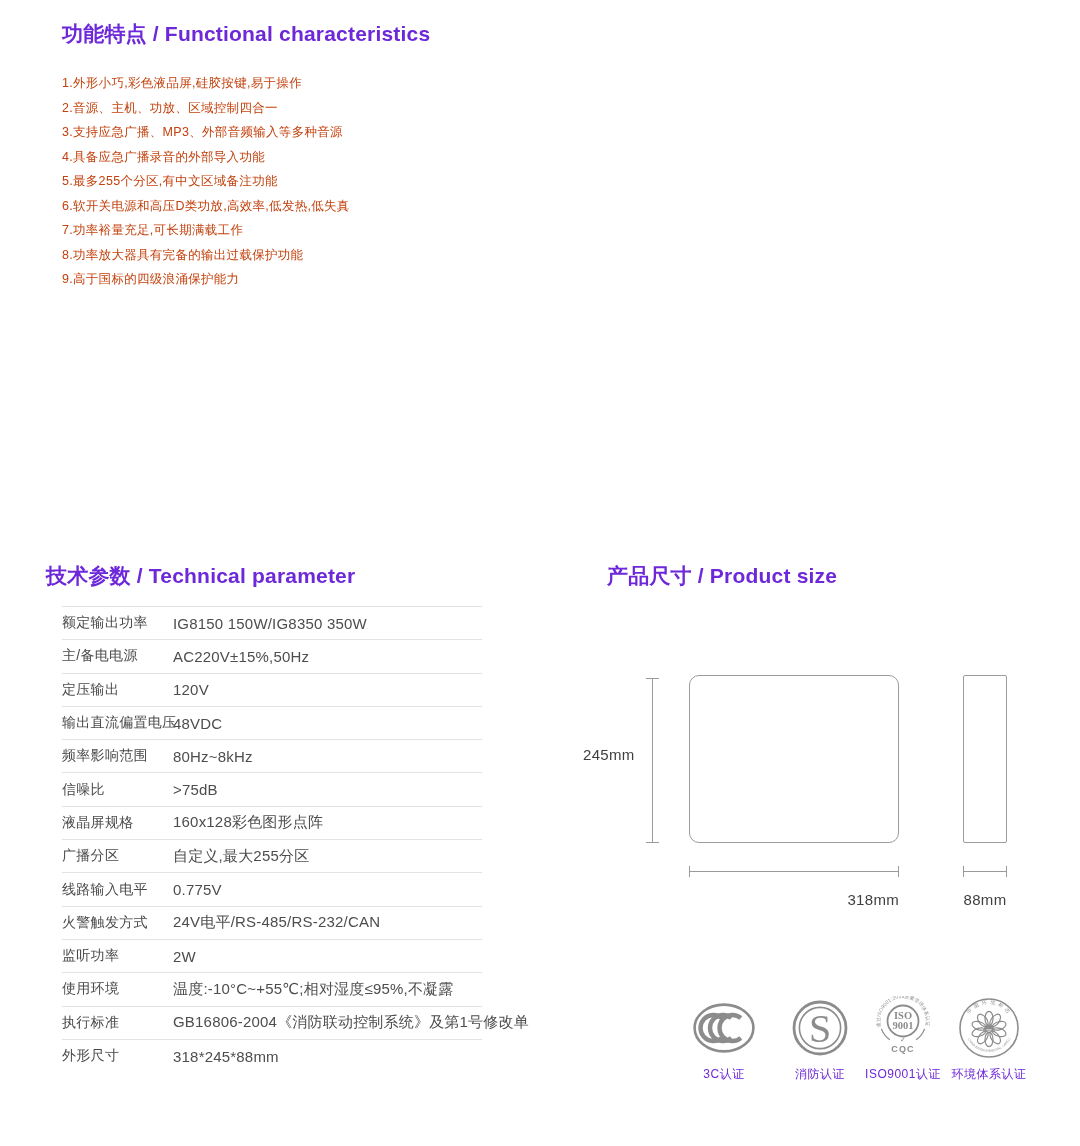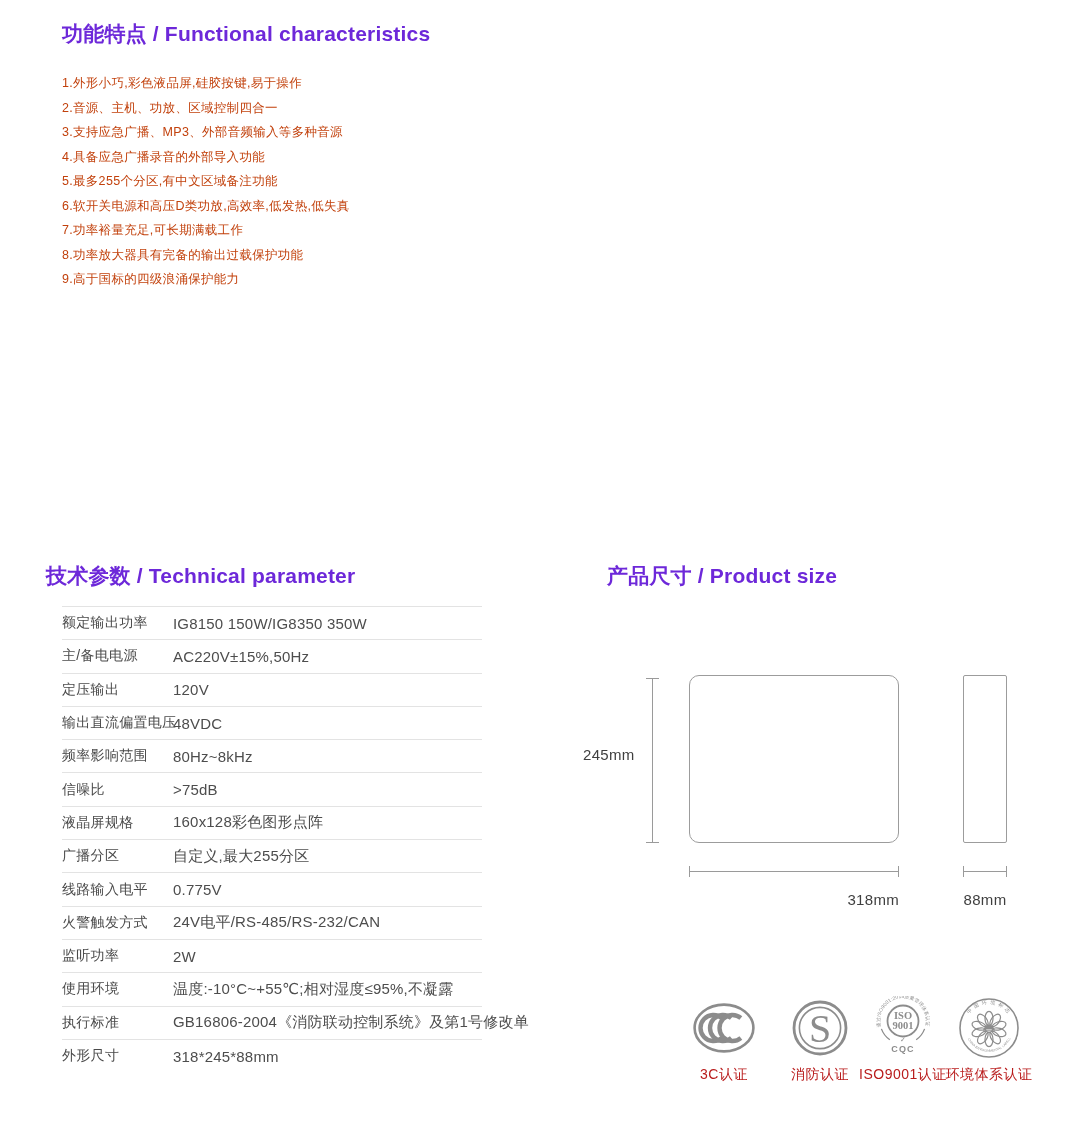--- a/index.html
+++ b/index.html
@@ -109,22 +109,22 @@
     align-items: center;
   }
   .cert-icon-box {
     height: 66px;
     display: flex;
     align-items: center;
     justify-content: center;
   }
   .cert-label {
     margin-top: 5px;
-    font-size: 14px;
-    color: #b91c1c;
+    font-size: 12px;
+    color: #6d28d9;
     letter-spacing: 0.5px;
     white-space: nowrap;
   }
   .cert-svg text { fill: #8c8c8c; }
   .cert-svg .stroke { fill: none; stroke: #8c8c8c; }
 </style>
 </head>
 <body>
 
 <div class="page">

